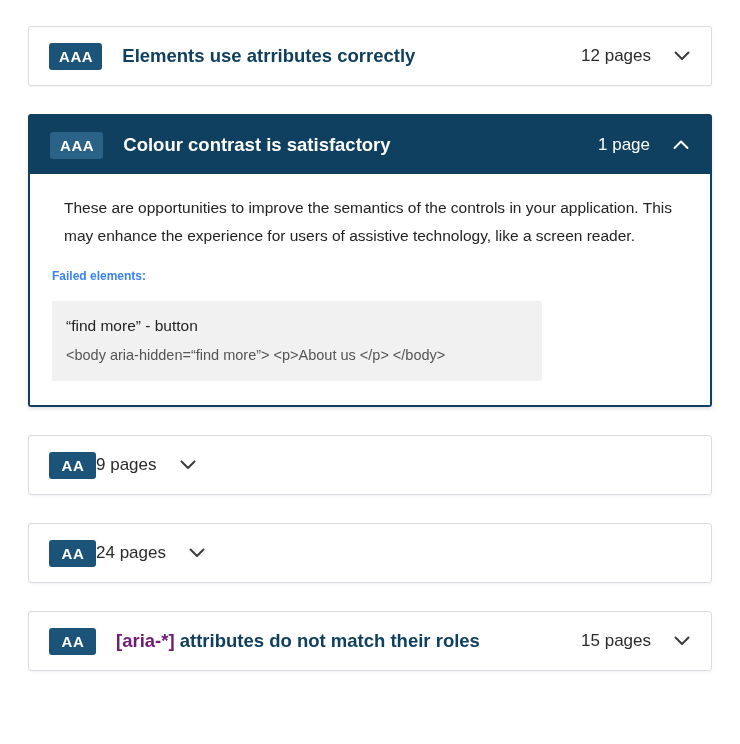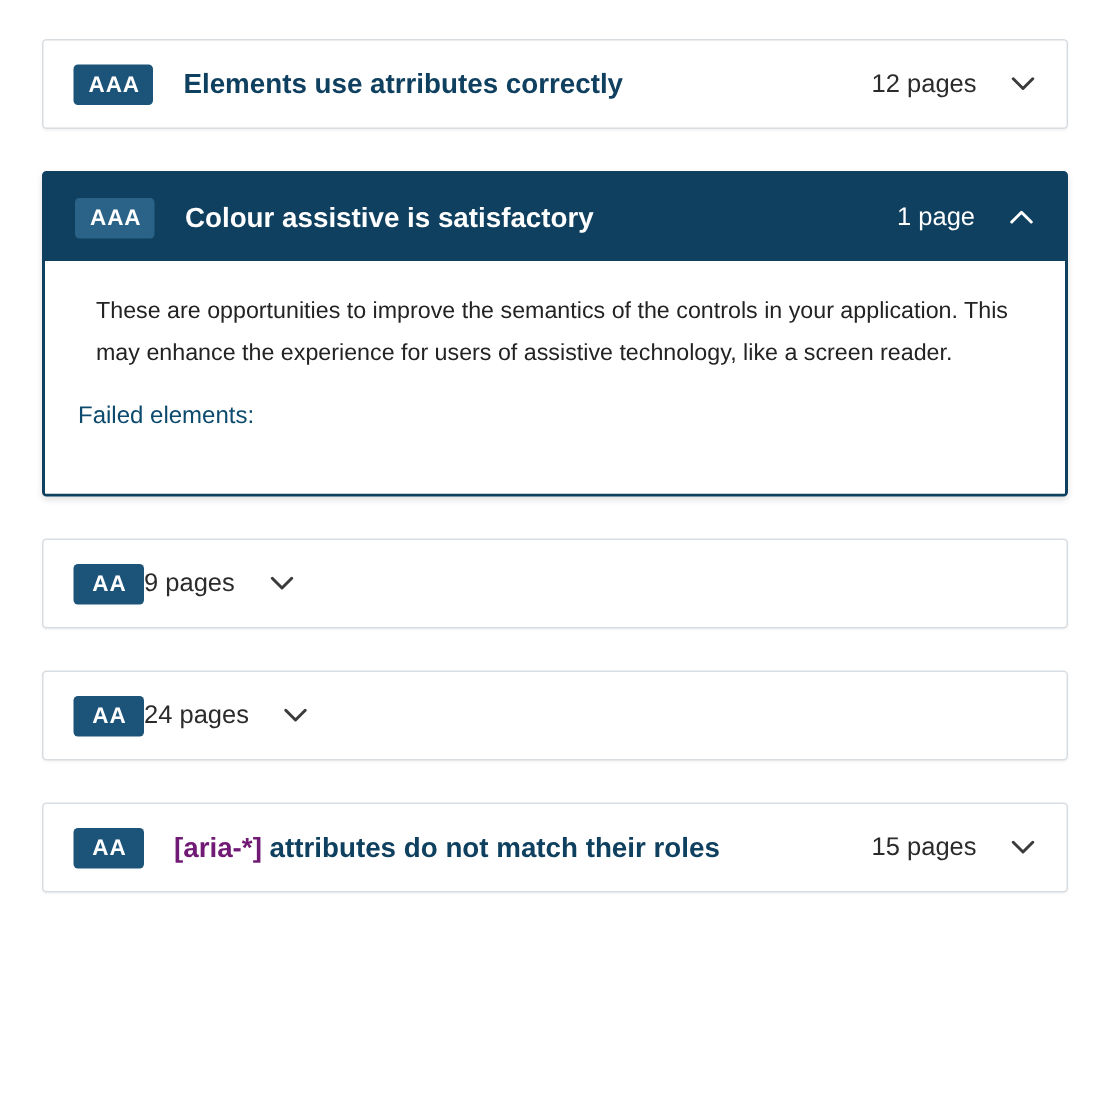--- a/index.html
+++ b/index.html
@@ -127,23 +127,23 @@
 
   .body-paragraph {
     font-size: 15.5px;
     line-height: 1.78;
     color: #232323;
     margin: 0 0 20px 12px;
     max-width: 620px;
   }
 
   .failed-heading {
-    font-size: 16px;
-    font-weight: normal;
-    color: #0c4a6e;
+    font-size: 12px;
+    font-weight: bold;
+    color: #3b82f6;
     margin: 0 0 18px 0;
   }
 
   .code-block {
     background: #f1f1f1;
     padding: 16px 14px 18px 14px;
     width: 490px;
     box-sizing: border-box;
     border-radius: 2px;
   }
@@ -175,31 +175,35 @@
           <svg width="22" height="22" viewBox="0 0 22 22" aria-hidden="true">
             <path d="M4.5 7.5 L11 14 L17.5 7.5" fill="none" stroke="#3b3b3b" stroke-width="2" stroke-linecap="round" stroke-linejoin="round"></path>
           </svg>
         </span>
       </div>
     </div>
 
     <div class="item expanded">
       <div class="item-header">
         <span class="badge">AAA</span>
-        <span class="title">Colour assistive is satisfactory</span>
+        <span class="title">Colour contrast is satisfactory</span>
         <span class="count">1 page</span>
         <span class="chevron">
           <svg width="22" height="22" viewBox="0 0 22 22" aria-hidden="true">
             <path d="M4.5 14 L11 7.5 L17.5 14" fill="none" stroke="#ffffff" stroke-width="2" stroke-linecap="round" stroke-linejoin="round"></path>
           </svg>
         </span>
       </div>
       <div class="item-body">
         <p class="body-paragraph">These are opportunities to improve the semantics of the controls in your application. This may enhance the experience for users of assistive technology, like a screen reader.</p>
         <p class="failed-heading">Failed elements:</p>
+        <div class="code-block">
+          <div class="code-line-1">“find more” - button</div>
+          <div class="code-line-2">&lt;body aria-hidden=“find more”&gt; &lt;p&gt;About us &lt;/p&gt; &lt;/body&gt;</div>
+        </div>
       </div>
     </div>
 
     <div class="item">
       <div class="item-header">
         <span class="badge">AA</span>
         <span class="count">9 pages</span>
         <span class="chevron">
           <svg width="22" height="22" viewBox="0 0 22 22" aria-hidden="true">
             <path d="M4.5 7.5 L11 14 L17.5 7.5" fill="none" stroke="#3b3b3b" stroke-width="2" stroke-linecap="round" stroke-linejoin="round"></path>

